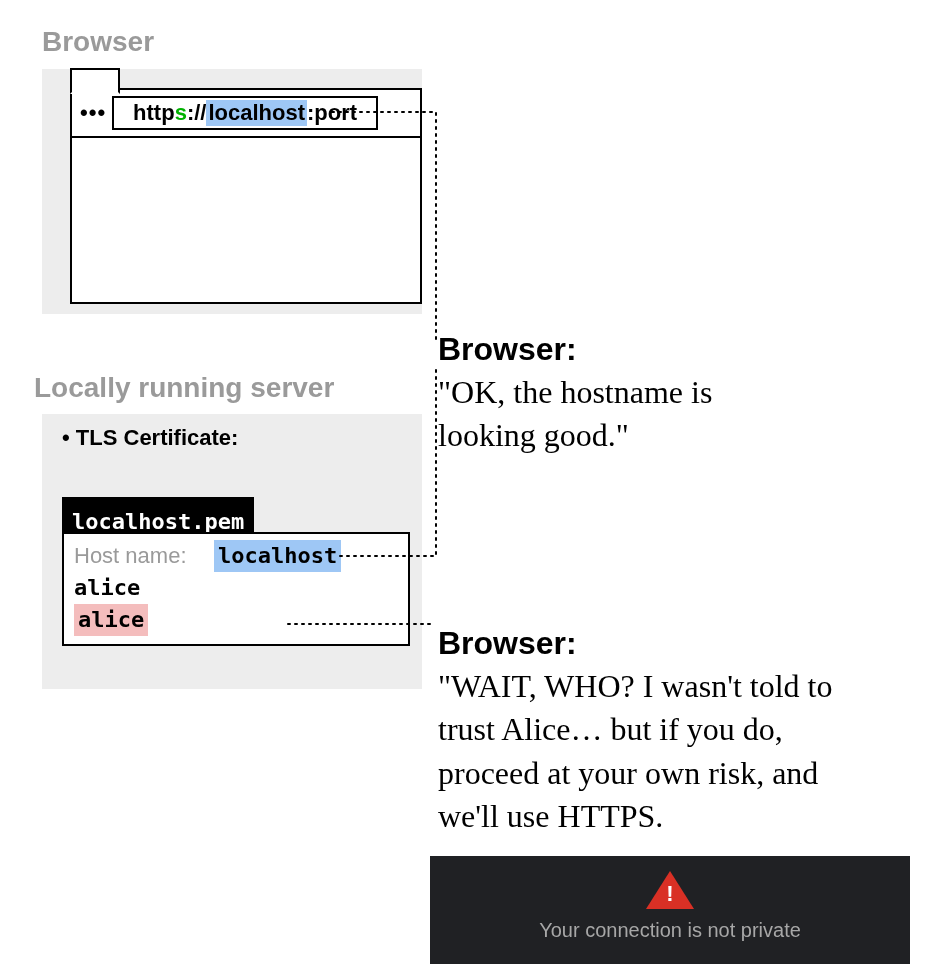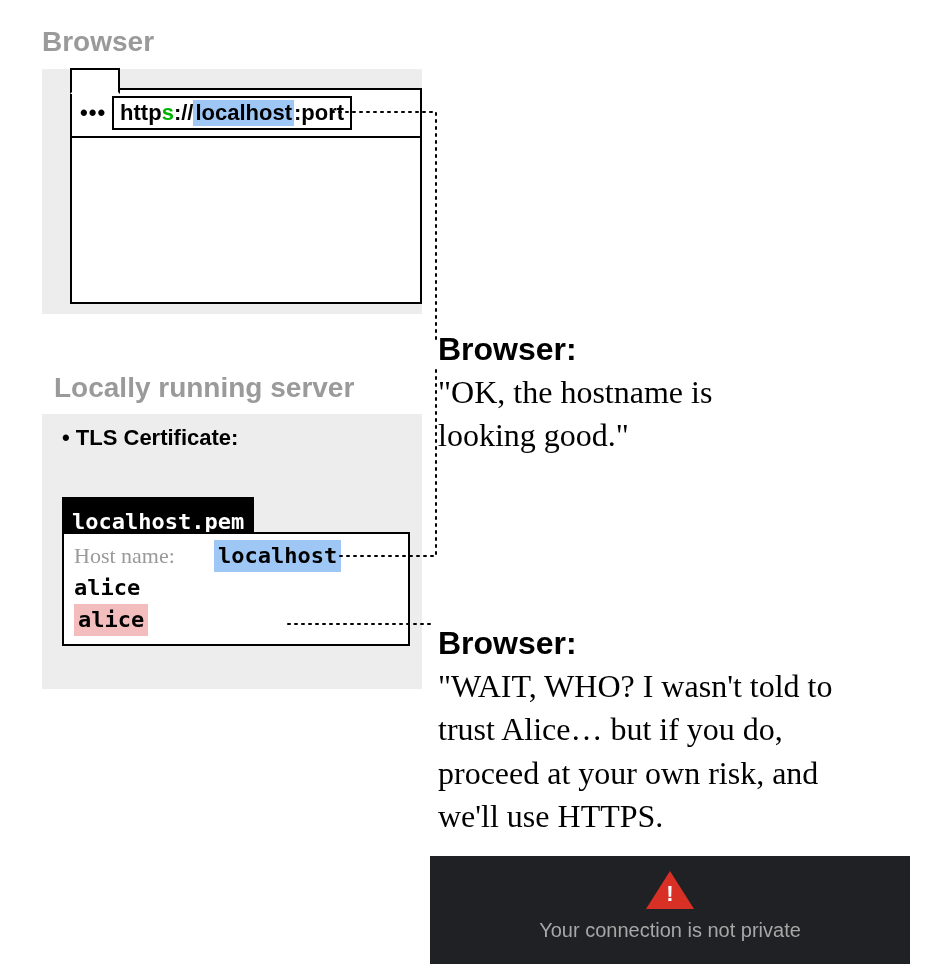--- a/index.html
+++ b/index.html
@@ -26,21 +26,21 @@
   .browser-window { position: absolute; left: 70px; top: 88px;
                     width: 348px; height: 212px; background: #fff;
                     border: 2px solid #000; }
   .browser-window .tab { position: absolute; left: -2px; top: -22px;
           width: 46px; height: 22px; background: #fff;
           border: 2px solid #000; border-bottom: 2px solid #fff; }
   .chrome-bar { position: absolute; left: 0; top: 0; right: 0; height: 48px;
                 border-bottom: 2px solid #000; display: flex;
                 align-items: center; padding: 0 8px; box-sizing: border-box; }
   .dots { font-size: 22px; font-weight: 700; letter-spacing: 1px; margin-right: 6px; }
-  .url-box { border: 2px solid #000; padding: 2px 6px;
+  .url-box { border: 2px solid #000; padding: 2px 19px;
              font-family: var(--sans); font-weight: 700; font-size: 22px;
              display: flex; align-items: baseline; background:#fff; }
   .url-box .s { color: var(--green-s); }
   .url-box .host { background: var(--blue-hl); padding: 0 2px; }
 
   
   .server-panel { position: absolute; left: 42px; top: 414px;
                   width: 380px; height: 275px; background: var(--grey-bg);
                   box-sizing: border-box; }
   .bullets { position: absolute; left: 62px; top: 422px;
@@ -48,21 +48,21 @@
   .bullets .row::before { content: "• "; }
   .cert-file { position: absolute; left: 62px; top: 497px;
                background: #000; color: #fff; font-family: var(--mono);
                font-weight: 700; font-size: 22px; padding: 12px 10px 6px 10px; }
   .cert-box { position: absolute; left: 62px; top: 532px;
               width: 348px; border: 2px solid #000; background:#fff;
               padding: 6px 10px 8px 10px; box-sizing: border-box;
               font-size: 22px; line-height: 1.45; }
   .cert-box .row { display: flex; gap: 10px; align-items: baseline; }
   .cert-box .lbl { color: var(--grey-text); width: 130px; flex: 0 0 auto;
-                   font-family: Liberation Serif, serif; }
+                   font-family: Liberation Sans, sans-serif; }
   .cert-box .val { font-family: var(--mono); font-weight: 700; }
   .hl-blue  { background: var(--blue-hl); padding: 0 4px; }
   .hl-pink  { background: var(--pink-hl); padding: 0 4px; }
 
   
   .note { position: absolute; font-size: 32px; line-height: 1.35; }
   .note .title { font-family: var(--sans); font-weight: 700; }
   .note .body  { font-family: var(--hand); }
 
   
@@ -80,21 +80,21 @@
 
   
   svg.wires { position: absolute; left: 0; top: 0; width: 939px; height: 978px;
               pointer-events: none; }
 </style>
 </head>
 <body>
 <div class="stage">
 
   <div class="sect-heading" style="left:42px; top:26px;">Browser</div>
-  <div class="sect-heading" style="left:54px; top:372px;">Locally running server</div>
+  <div class="sect-heading" style="left:34px; top:372px;">Locally running server</div>
 
   <div class="browser-panel"></div>
   <div class="browser-window">
     <div class="tab"></div>
     <div class="chrome-bar">
       <span class="dots">•••</span>
       <span class="url-box">
         <span>http</span>
           <span class="s">s</span>
           <span>://</span>

